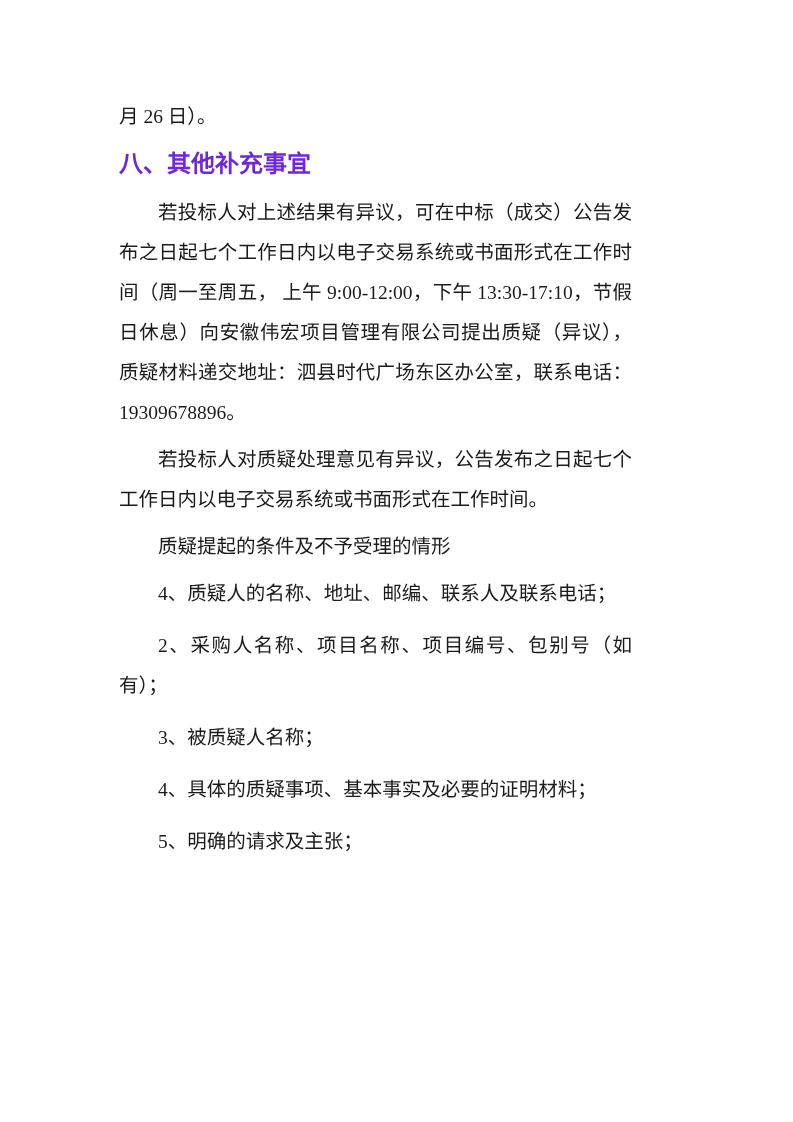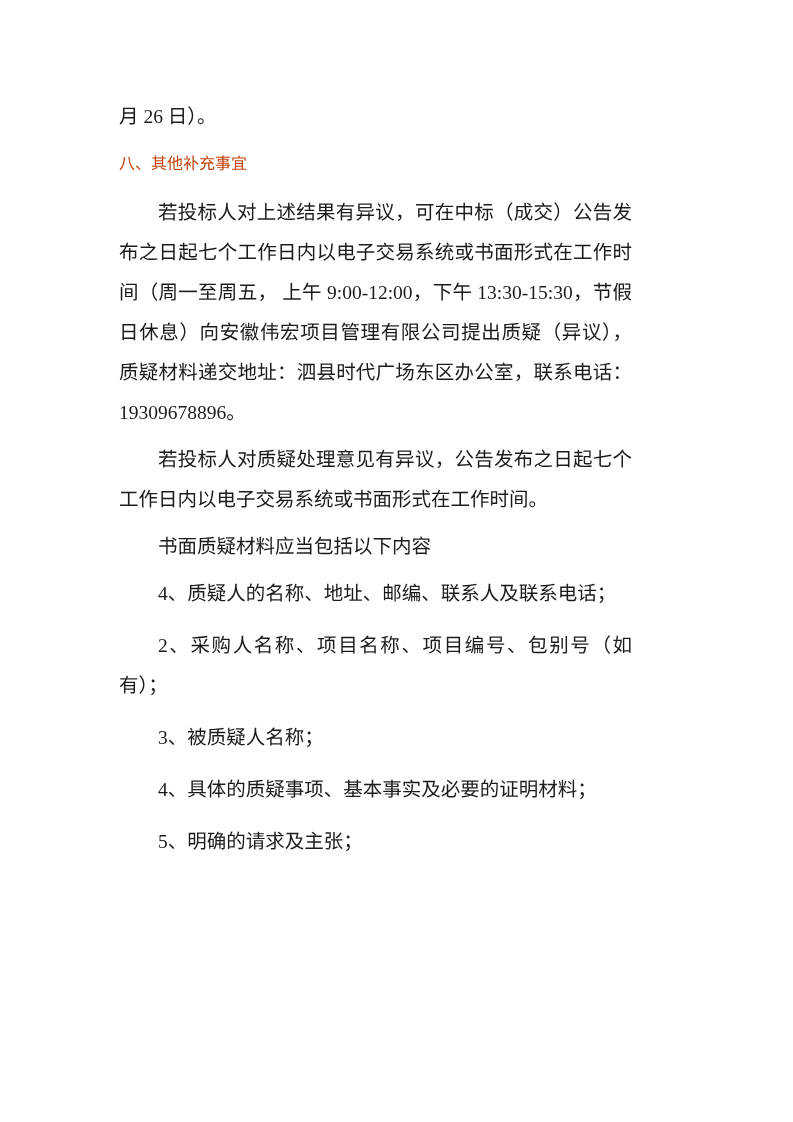--- a/index.html
+++ b/index.html
@@ -27,46 +27,46 @@
   }
   .para {
     margin: 0 0 7px 0;
     text-indent: 2em;
   }
   .para.no-indent {
     text-indent: 0;
   }
   .section-heading {
     font-family: "Liberation Sans", "DejaVu Sans", sans-serif;
-    font-weight: 400;
-    font-size: 16px;
+    font-weight: 700;
+    font-size: 24px;
     line-height: 40px;
-    color: #c2410c;
+    color: #6d28d9;
     margin: 3px 0 9px 0;
     text-indent: 0;
   }
   .list-item {
     margin: 0 0 12px 0;
     text-indent: 2em;
   }
 </style>
 </head>
 <body>
 
 <div class="page">
 
   <div class="para no-indent">月 26 日）。</div>
 
   <div class="section-heading">八、其他补充事宜</div>
 
-  <div class="para">若投标人对上述结果有异议，可在中标（成交）公告发布之日起七个工作日内以电子交易系统或书面形式在工作时间（周一至周五， 上午 9:00-12:00，下午 13:30-15:30，节假日休息）向安徽伟宏项目管理有限公司提出质疑（异议），质疑材料递交地址：泗县时代广场东区办公室，联系电话：19309678896。</div>
+  <div class="para">若投标人对上述结果有异议，可在中标（成交）公告发布之日起七个工作日内以电子交易系统或书面形式在工作时间（周一至周五， 上午 9:00-12:00，下午 13:30-17:10，节假日休息）向安徽伟宏项目管理有限公司提出质疑（异议），质疑材料递交地址：泗县时代广场东区办公室，联系电话：19309678896。</div>
 
   <div class="para">若投标人对质疑处理意见有异议，公告发布之日起七个工作日内以电子交易系统或书面形式在工作时间。</div>
 
-  <div class="para">书面质疑材料应当包括以下内容</div>
+  <div class="para">质疑提起的条件及不予受理的情形</div>
 
 
 
   <div class="list-item">4、质疑人的名称、地址、邮编、联系人及联系电话；</div>
 
   <div class="list-item">2、采购人名称、项目名称、项目编号、包别号（如有）；</div>
 
   <div class="list-item">3、被质疑人名称；</div>
 
   <div class="list-item">4、具体的质疑事项、基本事实及必要的证明材料；</div>

